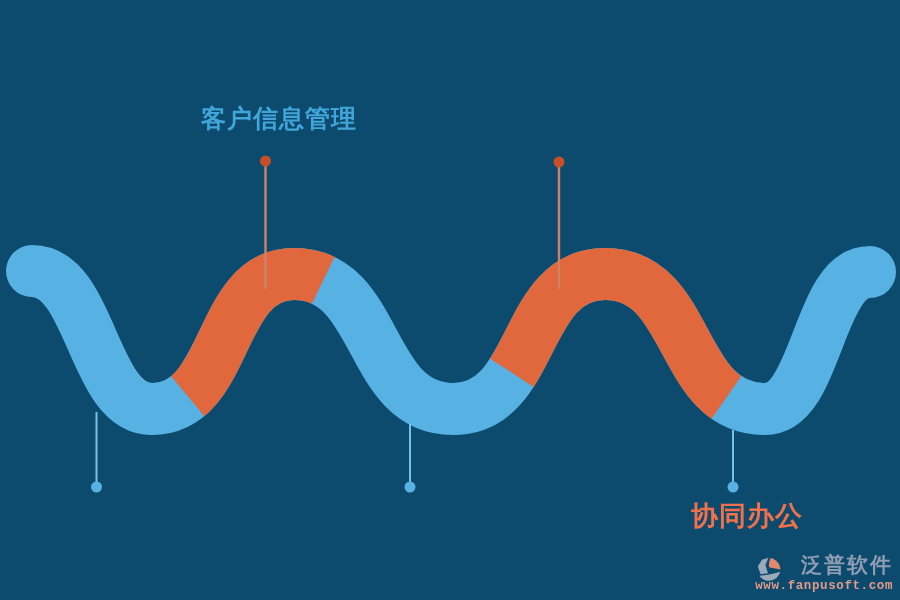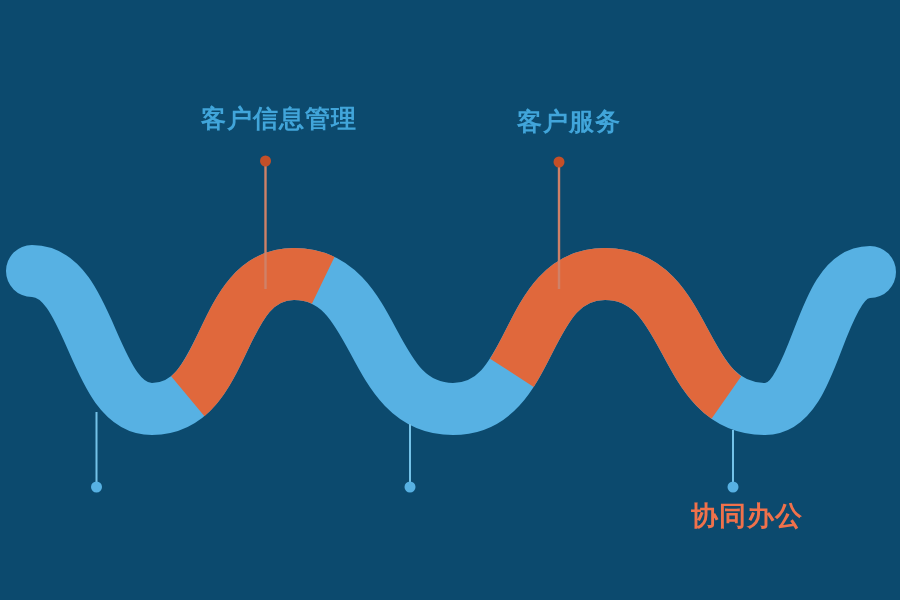--- a/index.html
+++ b/index.html
@@ -51,17 +51,27 @@
       <circle cx="559" cy="162" r="5.5" fill="#c44f28"></circle>
       <line x1="96.5" x2="96.5" y1="412" y2="483" stroke="#74c2e8" stroke-width="2"></line>
       <circle cx="96.5" cy="487" r="5.5" fill="#57b1e3"></circle>
       <line x1="410" x2="410" y1="424" y2="483" stroke="#74c2e8" stroke-width="2"></line>
       <circle cx="410" cy="487" r="5.5" fill="#57b1e3"></circle>
       <line x1="733" x2="733" y1="430" y2="483" stroke="#74c2e8" stroke-width="2"></line>
       <circle cx="733" cy="487" r="5.5" fill="#57b1e3"></circle>
     </svg>
 
   <div class="node-label top" id="lt0" style="left: 279px; top: 118px; color: rgb(65, 165, 218);">客户信息管理</div>
-  <div class="node-label top" id="lt1" style="left: 569px; top: 121px; color: rgb(65, 165, 218);">客户服务</div>
   <div class="node-label bottom" id="lb2" style="left: 747px; top: 516px; color: rgb(240, 113, 75);">协同办公</div>
 
+  <div class="watermark">
+    <div class="wm-row">
+      <svg id="wm-logo" width="26" height="26" viewBox="0 0 24 24">
+        <path id="wm-p1" d="M2.6,9.8 L6.4,3.4 L12.4,1.5 L9.6,8.3 L12,15.9 L5.2,16.9 Z" fill="#9baaba"></path>
+        <path id="wm-p2" d="M14.6,1.8 C19.3,3 22.8,6.9 23.4,11.6 L23.4,12.4 L12.9,10.3 C12.6,7.2 13.2,4.2 14.6,1.8 Z" fill="#e28a70"></path>
+        <path id="wm-p3" d="M23.2,14.6 C22.1,19.4 17.9,22.8 12.9,22.8 C9.3,22.8 6,21 4.1,18.2 L11.6,17.3 C15.6,16.8 19.5,15.9 23.2,14.6 Z" fill="#9baaba"></path>
+      </svg>
+      <span class="wm-brand" id="wm-brand" style="color: rgb(142, 157, 178);">泛普软件</span>
+    </div>
+    <div class="wm-url" id="wm-url" style="color: rgb(226, 155, 136);">www.fanpusoft.com</div>
+  </div>
 
 </div>
 
 </body></html>

